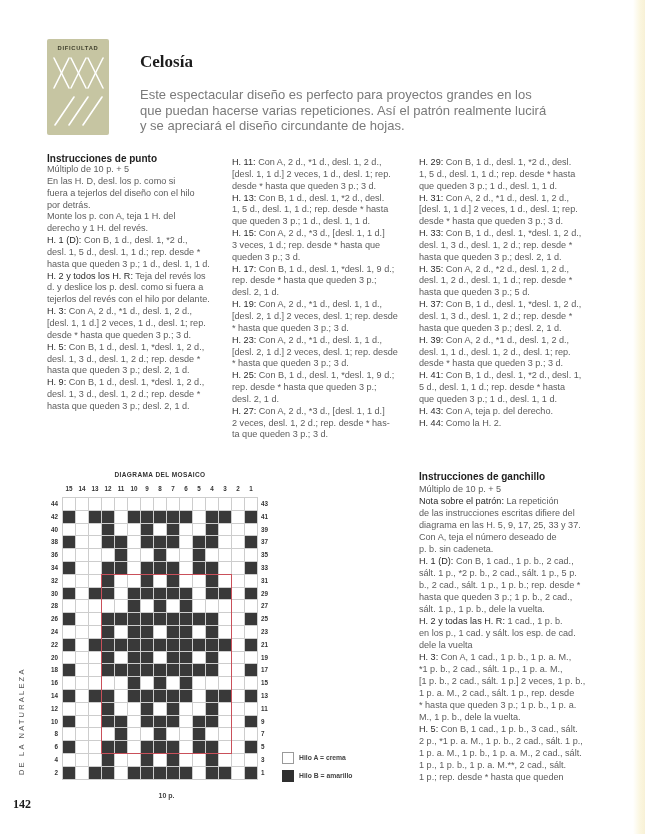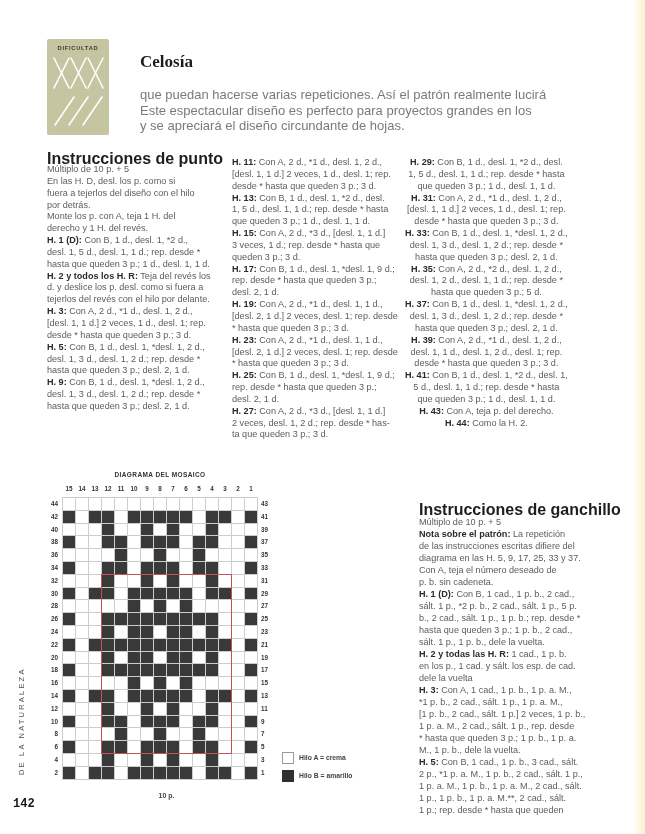--- a/index.html
+++ b/index.html
@@ -7,46 +7,46 @@
   .abs{position:absolute;}
   #edge-strip{left:633px;top:0;width:12px;height:834px;background:linear-gradient(90deg,#ffffff 0%,#fbf6df 60%,#f8f1d6 100%);}
   #badge{left:47px;top:39px;width:62px;height:96px;background:#c6c5a2;border-radius:2px;}
   .badge-label{position:absolute;top:6px;left:0;width:62px;text-align:center;font-size:5.8px;font-weight:bold;letter-spacing:.7px;color:#3e3e2c;line-height:7px;}
   .badge-svg{position:absolute;left:0;top:0;}
   #title{left:140px;top:48px;font-family:"Liberation Serif",serif;font-weight:bold;font-size:17px;color:#1c1c1c;line-height:28px;}
   #intro{left:140px;top:87px;font-size:13px;line-height:15.6px;color:#7a7a7a;}
   #intro div{white-space:nowrap;}
   .col{position:absolute;font-size:9.1px;line-height:11.85px;color:#5c5c5c;}
   .line{white-space:nowrap;}
-  .lbl{font-weight:bold;color:#2a2a2a;}
-  .heading{font-size:16px;font-weight:bold;color:#1e1e1e;line-height:11px;white-space:nowrap;}
+  .lbl{font-weight:normal;color:#2a2a2a;}
+  .heading{font-size:10px;font-weight:bold;color:#1e1e1e;line-height:11px;white-space:nowrap;}
   #col-1{left:47px;top:153px;}
   #col-2{left:232px;top:157px;}
-  #col-3{left:405px;top:157px;text-align:center;}
+  #col-3{left:419px;top:157px;}
   #crochet{left:419px;top:470px;line-height:12px;}
-  #crochet .heading{line-height:13px;margin-top:33px;}
+  #crochet .heading{line-height:13px;}
   #diagram-title{left:62px;top:471px;width:196px;text-align:center;font-size:6.5px;font-weight:bold;letter-spacing:.4px;color:#333;}
   #col-numbers{left:63px;top:485px;display:grid;grid-template-columns:repeat(15,13px);}
   #col-numbers span{font-size:6.3px;font-weight:bold;color:#333;text-align:center;width:12px;}
   #grid{left:62px;top:497px;display:grid;grid-template-columns:repeat(15,12px);grid-template-rows:repeat(22,11.8px);gap:1px;padding:1px;background:#cdcdcd;}
   .cell{background:#ffffff;}
   .cell.on{background:#393939;}
   #row-labels-left{left:43px;top:498px;width:15px;}
   #row-labels-right{left:261px;top:498px;width:15px;}
   .rlabel{height:12.8px;line-height:12.8px;font-size:6.3px;font-weight:bold;color:#333;}
   #row-labels-left .rlabel{text-align:right;}
   #repeat-box{left:101px;top:574px;width:131px;height:180px;border:1.5px solid #c9505a;box-sizing:border-box;}
   #repeat-label{left:101px;top:792px;width:131px;text-align:center;font-size:7px;font-weight:bold;color:#444;}
   #legend{left:282px;top:751px;}
   .legend-item{display:flex;align-items:center;height:13px;margin-bottom:5px;}
   .swatch{width:12px;height:12px;box-sizing:border-box;margin-right:5px;}
   .swatch.white{background:#fff;border:1px solid #9a9a9a;}
   .swatch.black{background:#2f2f2f;border:1px solid #2f2f2f;}
   .legend-text{font-size:6.8px;font-weight:bold;color:#444;white-space:nowrap;}
-  #page-number{left:13px;top:797px;font-family:Liberation Mono, monospace;font-weight:bold;font-size:12px;color:#1a1a1a;}
+  #page-number{left:13px;top:797px;font-family:Liberation Serif, serif;font-weight:bold;font-size:12px;color:#1a1a1a;}
   #side-label{left:17px;top:663px;height:117px;writing-mode:vertical-rl;transform:rotate(180deg);font-size:7.5px;letter-spacing:2.2px;color:#555;text-align:center;white-space:nowrap;}
 </style>
 </head>
 <body>
 
 <div id="edge-strip" class="abs"></div>
 
 <div id="badge" class="abs">
   <div class="badge-label">DIFICULTAD</div>
   <svg class="badge-svg" width="62" height="96">
@@ -63,22 +63,22 @@
     <g stroke="#ffffff" stroke-width="1.6" stroke-linecap="round" fill="none">
       <line x1="8" y1="86" x2="27" y2="58"></line>
       <line x1="22" y1="86" x2="41" y2="58"></line>
       <line x1="36" y1="86" x2="55" y2="58"></line>
     </g>
   </svg>
 </div>
 
 <div id="title" class="abs">Celosía</div>
 <div id="intro" class="abs">
+  <div>Este espectacular diseño es perfecto para proyectos grandes en los</div>
   <div>que puedan hacerse varias repeticiones. Así el patrón realmente lucirá</div>
-  <div>Este espectacular diseño es perfecto para proyectos grandes en los</div>
   <div>y se apreciará el diseño circundante de hojas.</div>
 </div>
 
 <div id="col-1" class="col">
   <div class="heading">Instrucciones de punto</div>
   <div>
       <div class="para">
         <div class="line"><span>Múltiplo de 10 p. + 5</span></div>
       </div>
       <div class="para">

